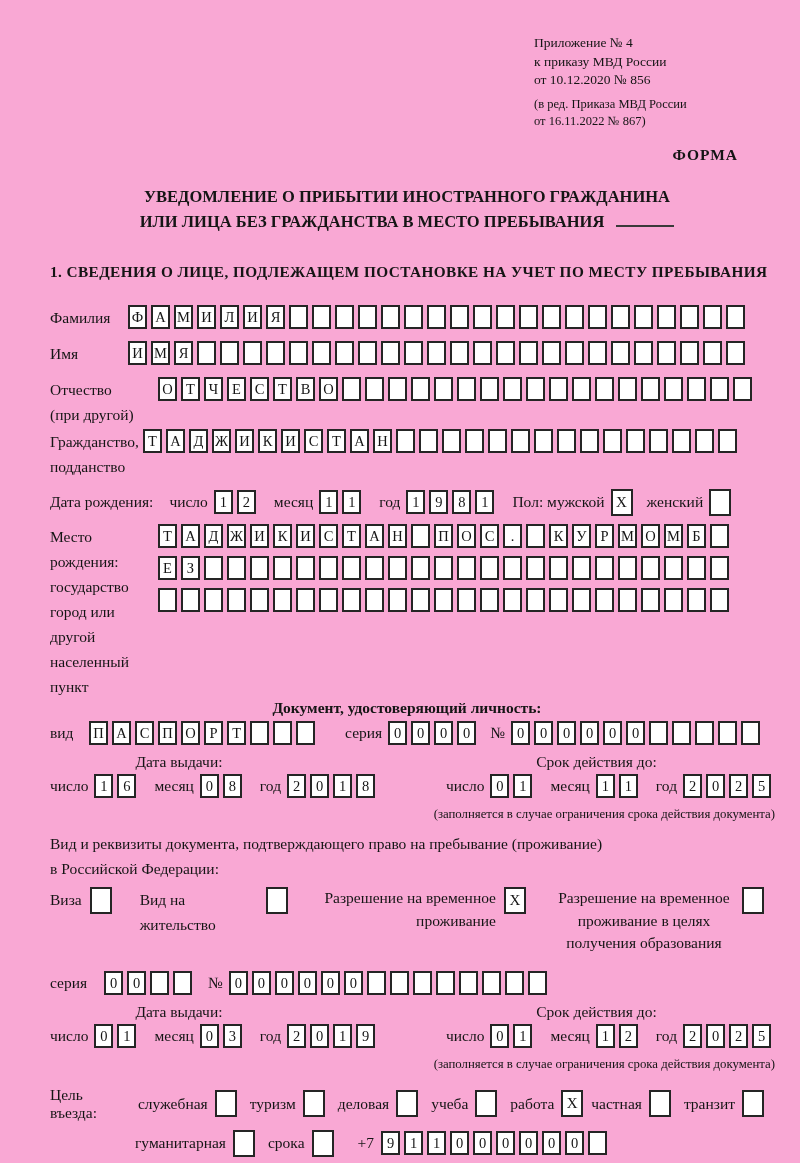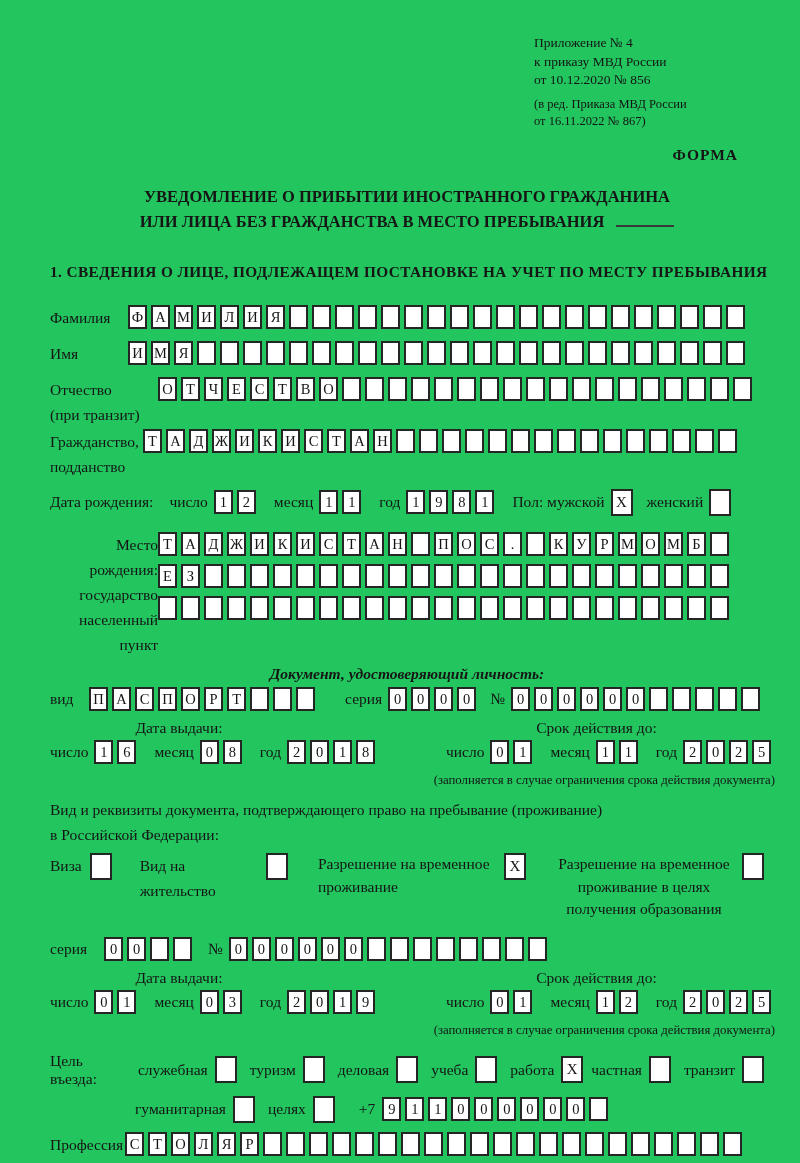--- a/index.html
+++ b/index.html
@@ -1,20 +1,20 @@
 <!DOCTYPE html>
 <html><head>
 <meta charset="utf-8">
 <style>
   html,body{margin:0;padding:0;background:#ffffff;}
   .page{
     width:800px;height:1163px;box-sizing:border-box;
     padding:34px 36px 0 50px;
     font-family:"Liberation Serif","DejaVu Serif",serif;
-    color:#151515;overflow:hidden;position:relative;background:#22c55e;
+    color:#151515;overflow:hidden;position:relative;background:#f9a8d4;
   }
   
   .appendix{margin-left:auto;width:230px;font-size:13.5px;line-height:1.38;}
   .appendix .small{font-size:12.5px;margin-top:6px;line-height:1.35;}
   .forma{font-weight:bold;font-size:15.5px;text-align:right;margin:16px 26px 0 0;letter-spacing:1px;}
   
   .title{text-align:center;font-weight:bold;font-size:16.5px;line-height:1.55;margin-top:20px;}
   .blank-underline{display:inline-block;width:58px;border-bottom:2.5px solid #3a3a3a;margin-left:12px;vertical-align:baseline;height:14px;}
   .section-heading{font-weight:bold;font-size:15.3px;margin-top:28px;letter-spacing:0.4px;white-space:nowrap;}
   
@@ -29,34 +29,34 @@
   .cell{
     width:19px;height:24px;box-sizing:border-box;flex:0 0 auto;
     border:2px solid #252525;margin-right:4px;background:#fff;
     display:inline-flex;align-items:center;justify-content:center;
     font-size:14.5px;line-height:1;
   }
   .cb{width:22px;height:27px;border:2px solid #252525;box-sizing:border-box;background:#fff;
       display:inline-flex;align-items:center;justify-content:center;font-size:15px;flex:0 0 auto;}
   .stack{display:flex;flex-direction:column;}
   .stack .cells{margin-bottom:8px;}
-  .center-head{font-size:15.5px;text-align:center;font-weight:bold;margin-top:8px;font-style:italic;}
+  .center-head{font-size:15.5px;text-align:center;font-weight:bold;margin-top:0;}
   .dates-row{display:flex;margin-top:2px;}
   .col-l{width:368px;flex:0 0 368px;}
   .col-r{flex:1;}
   .dhead{font-size:15.5px;text-align:center;margin-top:6px;}
   .dline{display:flex;align-items:center;margin-top:3px;font-size:15.5px;}
   .dline .dlbl{margin-right:6px;}
   .gap14{margin-left:14px;}
   .note{font-size:12.8px;text-align:right;margin-top:9px;}
   .intro{font-size:15.5px;line-height:1.6;margin-top:10px;}
   .opts{display:flex;align-items:flex-start;margin-top:6px;font-size:15.5px;}
   .opt{display:flex;align-items:flex-start;margin-right:14px;}
   .opt .olbl{margin-right:8px;line-height:25px;}
-  .opt .wrap2{width:178px;text-align:left;line-height:1.45;}
+  .opt .wrap2{width:178px;text-align:right;line-height:1.45;}
   .opt .wrap3{width:180px;text-align:center;line-height:1.45;}
   .purpose{display:flex;align-items:center;flex-wrap:nowrap;font-size:15.5px;margin-top:14px;}
   .purpose .plbl{margin-right:7px;}
   .purpose .cb{margin-right:13px;}
   .indent{margin-left:85px;}
 </style>
 </head>
 <body>
 
 <div class="page">
@@ -144,21 +144,21 @@
         <span class="cell"></span>
         <span class="cell"></span>
         <span class="cell"></span>
         <span class="cell"></span>
       </div>
   </div>
 
   <div class="frow">
     <div class="lbl lbl-108 multiline">
       <div>Отчество</div>
-      <div>(при транзит)</div>
+      <div>(при другой)</div>
     </div>
     <div class="cells">
         <span class="cell">О</span>
         <span class="cell">Т</span>
         <span class="cell">Ч</span>
         <span class="cell">Е</span>
         <span class="cell">С</span>
         <span class="cell">Т</span>
         <span class="cell">В</span>
         <span class="cell">О</span>
@@ -236,24 +236,25 @@
         <span class="cell">9</span>
         <span class="cell">8</span>
         <span class="cell">1</span>
       </span>
     <span class="dlbl gap14">Пол: мужской</span>
     <span class="cb">X</span>
     <span class="dlbl gap14">женский</span>
     <span class="cb"></span>
   </div>
 
-  <div class="frow" style="margin-top:16px;text-align:right;">
+  <div class="frow" style="margin-top:8px;">
     <div class="lbl lbl-108 multiline">
       <div>Место рождения:</div>
       <div>государство</div>
+      <div>город или другой</div>
       <div>населенный пункт</div>
     </div>
     <div class="stack">
       <div class="cells">
           <span class="cell">Т</span>
           <span class="cell">А</span>
           <span class="cell">Д</span>
           <span class="cell">Ж</span>
           <span class="cell">И</span>
           <span class="cell">К</span>
@@ -531,21 +532,21 @@
     <span class="plbl">работа</span>
     <span class="cb" style="margin-right:8px;">X</span>
     <span class="plbl">частная</span>
     <span class="cb"></span>
     <span class="plbl">транзит</span>
     <span class="cb" style="margin-right:0;"></span>
   </div>
   <div class="purpose indent" style="margin-top:8px;">
     <span class="plbl">гуманитарная</span>
     <span class="cb"></span>
-    <span class="plbl">целях</span>
+    <span class="plbl">срока</span>
     <span class="cb" style="margin-right:24px;"></span>
     <span class="plbl">+7</span>
     <span class="cells">
         <span class="cell">9</span>
         <span class="cell">1</span>
         <span class="cell">1</span>
         <span class="cell">0</span>
         <span class="cell">0</span>
         <span class="cell">0</span>
         <span class="cell">0</span>

